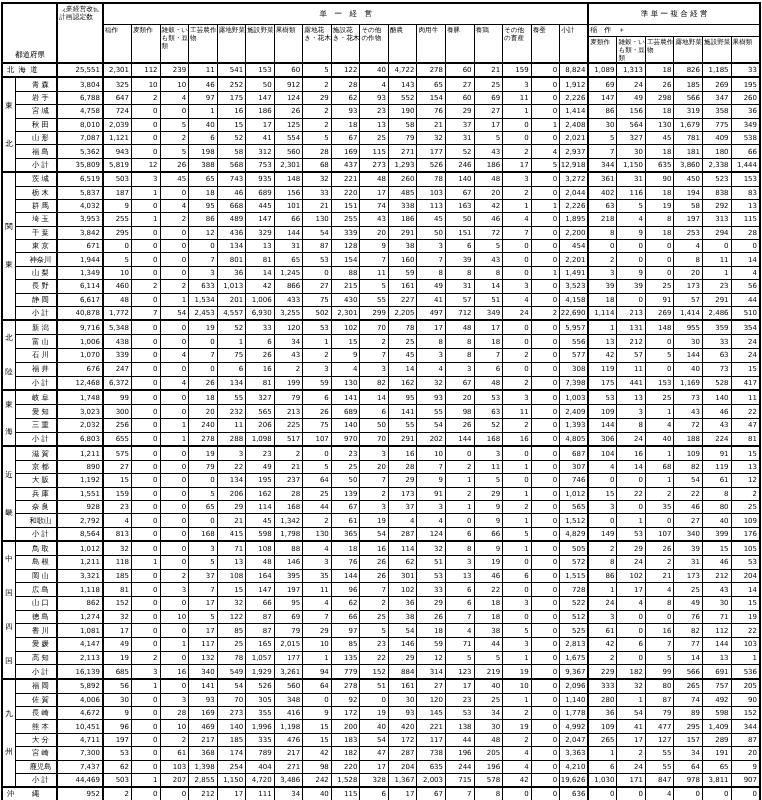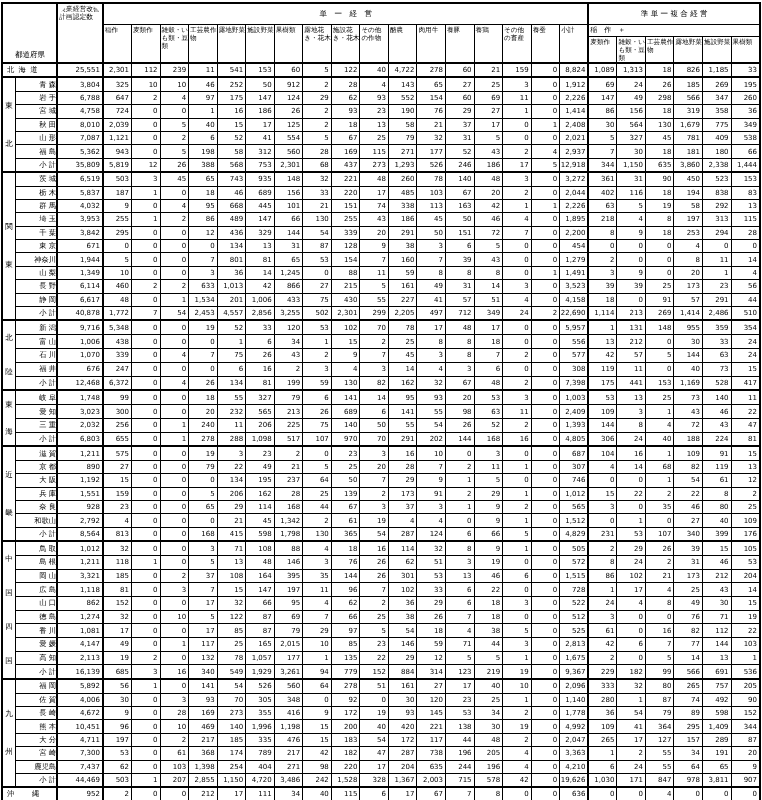--- a/index.html
+++ b/index.html
@@ -20,21 +20,21 @@
               padding-bottom:3px; }
   th.plan   { font-size:6.8px;border-radius:18px; }
   th.grp    { text-align:center; font-size:7.5px; line-height:11px;
               padding:4px; height:12px;margin-top:36px; }
   th.semisub{ font-size:7px; line-height:9px; height:10px;font-family:Liberation Serif, serif; }
   th.single-col { border-left-width:1px;margin-top:8px; }
   .thick-l { border-left:2px solid #000 !important; }
   tbody td { height:12.4px; font-size:7px; line-height:12px; }
   td.region { text-align:center; vertical-align:middle; font-size:7.5px;
               white-space:pre-line; }
-  td.name   { font-size:7.3px; text-align:right; padding-left:9px;
+  td.name   { font-size:7.3px; text-align:center; padding-left:9px;
               white-space:nowrap; }
   td.name.wide { text-align:left; padding-left:4px; letter-spacing:1px;margin-left:36px; }
   td.num    { text-align:right; padding-right:2px; font-family:"DejaVu Sans", sans-serif; }
   tr.gs > td { border-top:2px solid #000; }
   tr.total td { border-top:2px solid #000; }
 </style>
 </head>
 <body>
 
 <div class="wrap">
@@ -498,21 +498,21 @@
           <td class="num">65</td>
           <td class="num">53</td>
           <td class="num">154</td>
           <td class="num">7</td>
           <td class="num">160</td>
           <td class="num">7</td>
           <td class="num">39</td>
           <td class="num">43</td>
           <td class="num">0</td>
           <td class="num">0</td>
-          <td class="num">1,279</td>
+          <td class="num">2,201</td>
           <td class="num thick-l">2</td>
           <td class="num">0</td>
           <td class="num">0</td>
           <td class="num">8</td>
           <td class="num">11</td>
           <td class="num">14</td>
         </tr>
         <tr>
           <td class="name">山 梨</td>
           <td class="num thick-l">1,349</td>
@@ -595,21 +595,21 @@
           <td class="num">44</td>
         </tr>
         <tr>
           <td class="name">小 計</td>
           <td class="num thick-l">40,878</td>
           <td class="num thick-l">1,772</td>
           <td class="num">7</td>
           <td class="num">54</td>
           <td class="num">2,453</td>
           <td class="num">4,557</td>
-          <td class="num">2,856</td>
+          <td class="num">6,930</td>
           <td class="num">3,255</td>
           <td class="num">502</td>
           <td class="num">2,301</td>
           <td class="num">299</td>
           <td class="num">2,205</td>
           <td class="num">497</td>
           <td class="num">712</td>
           <td class="num">349</td>
           <td class="num">24</td>
           <td class="num">2</td>
@@ -1045,21 +1045,21 @@
           <td class="num">130</td>
           <td class="num">365</td>
           <td class="num">54</td>
           <td class="num">287</td>
           <td class="num">124</td>
           <td class="num">6</td>
           <td class="num">66</td>
           <td class="num">5</td>
           <td class="num">0</td>
           <td class="num">4,829</td>
-          <td class="num thick-l">231</td>
+          <td class="num thick-l">149</td>
           <td class="num">53</td>
           <td class="num">107</td>
           <td class="num">340</td>
           <td class="num">399</td>
           <td class="num">176</td>
         </tr>
         <tr class="gs">
           <td class="region" rowspan="10" style="line-height: 34px;">中
 国
 四
@@ -1431,21 +1431,21 @@
           <td class="num">40</td>
           <td class="num">420</td>
           <td class="num">221</td>
           <td class="num">138</td>
           <td class="num">30</td>
           <td class="num">19</td>
           <td class="num">0</td>
           <td class="num">4,992</td>
           <td class="num thick-l">109</td>
           <td class="num">41</td>
-          <td class="num">364</td>
+          <td class="num">477</td>
           <td class="num">295</td>
           <td class="num">1,409</td>
           <td class="num">344</td>
         </tr>
         <tr>
           <td class="name">大 分</td>
           <td class="num thick-l">4,711</td>
           <td class="num thick-l">197</td>
           <td class="num">0</td>
           <td class="num">2</td>

